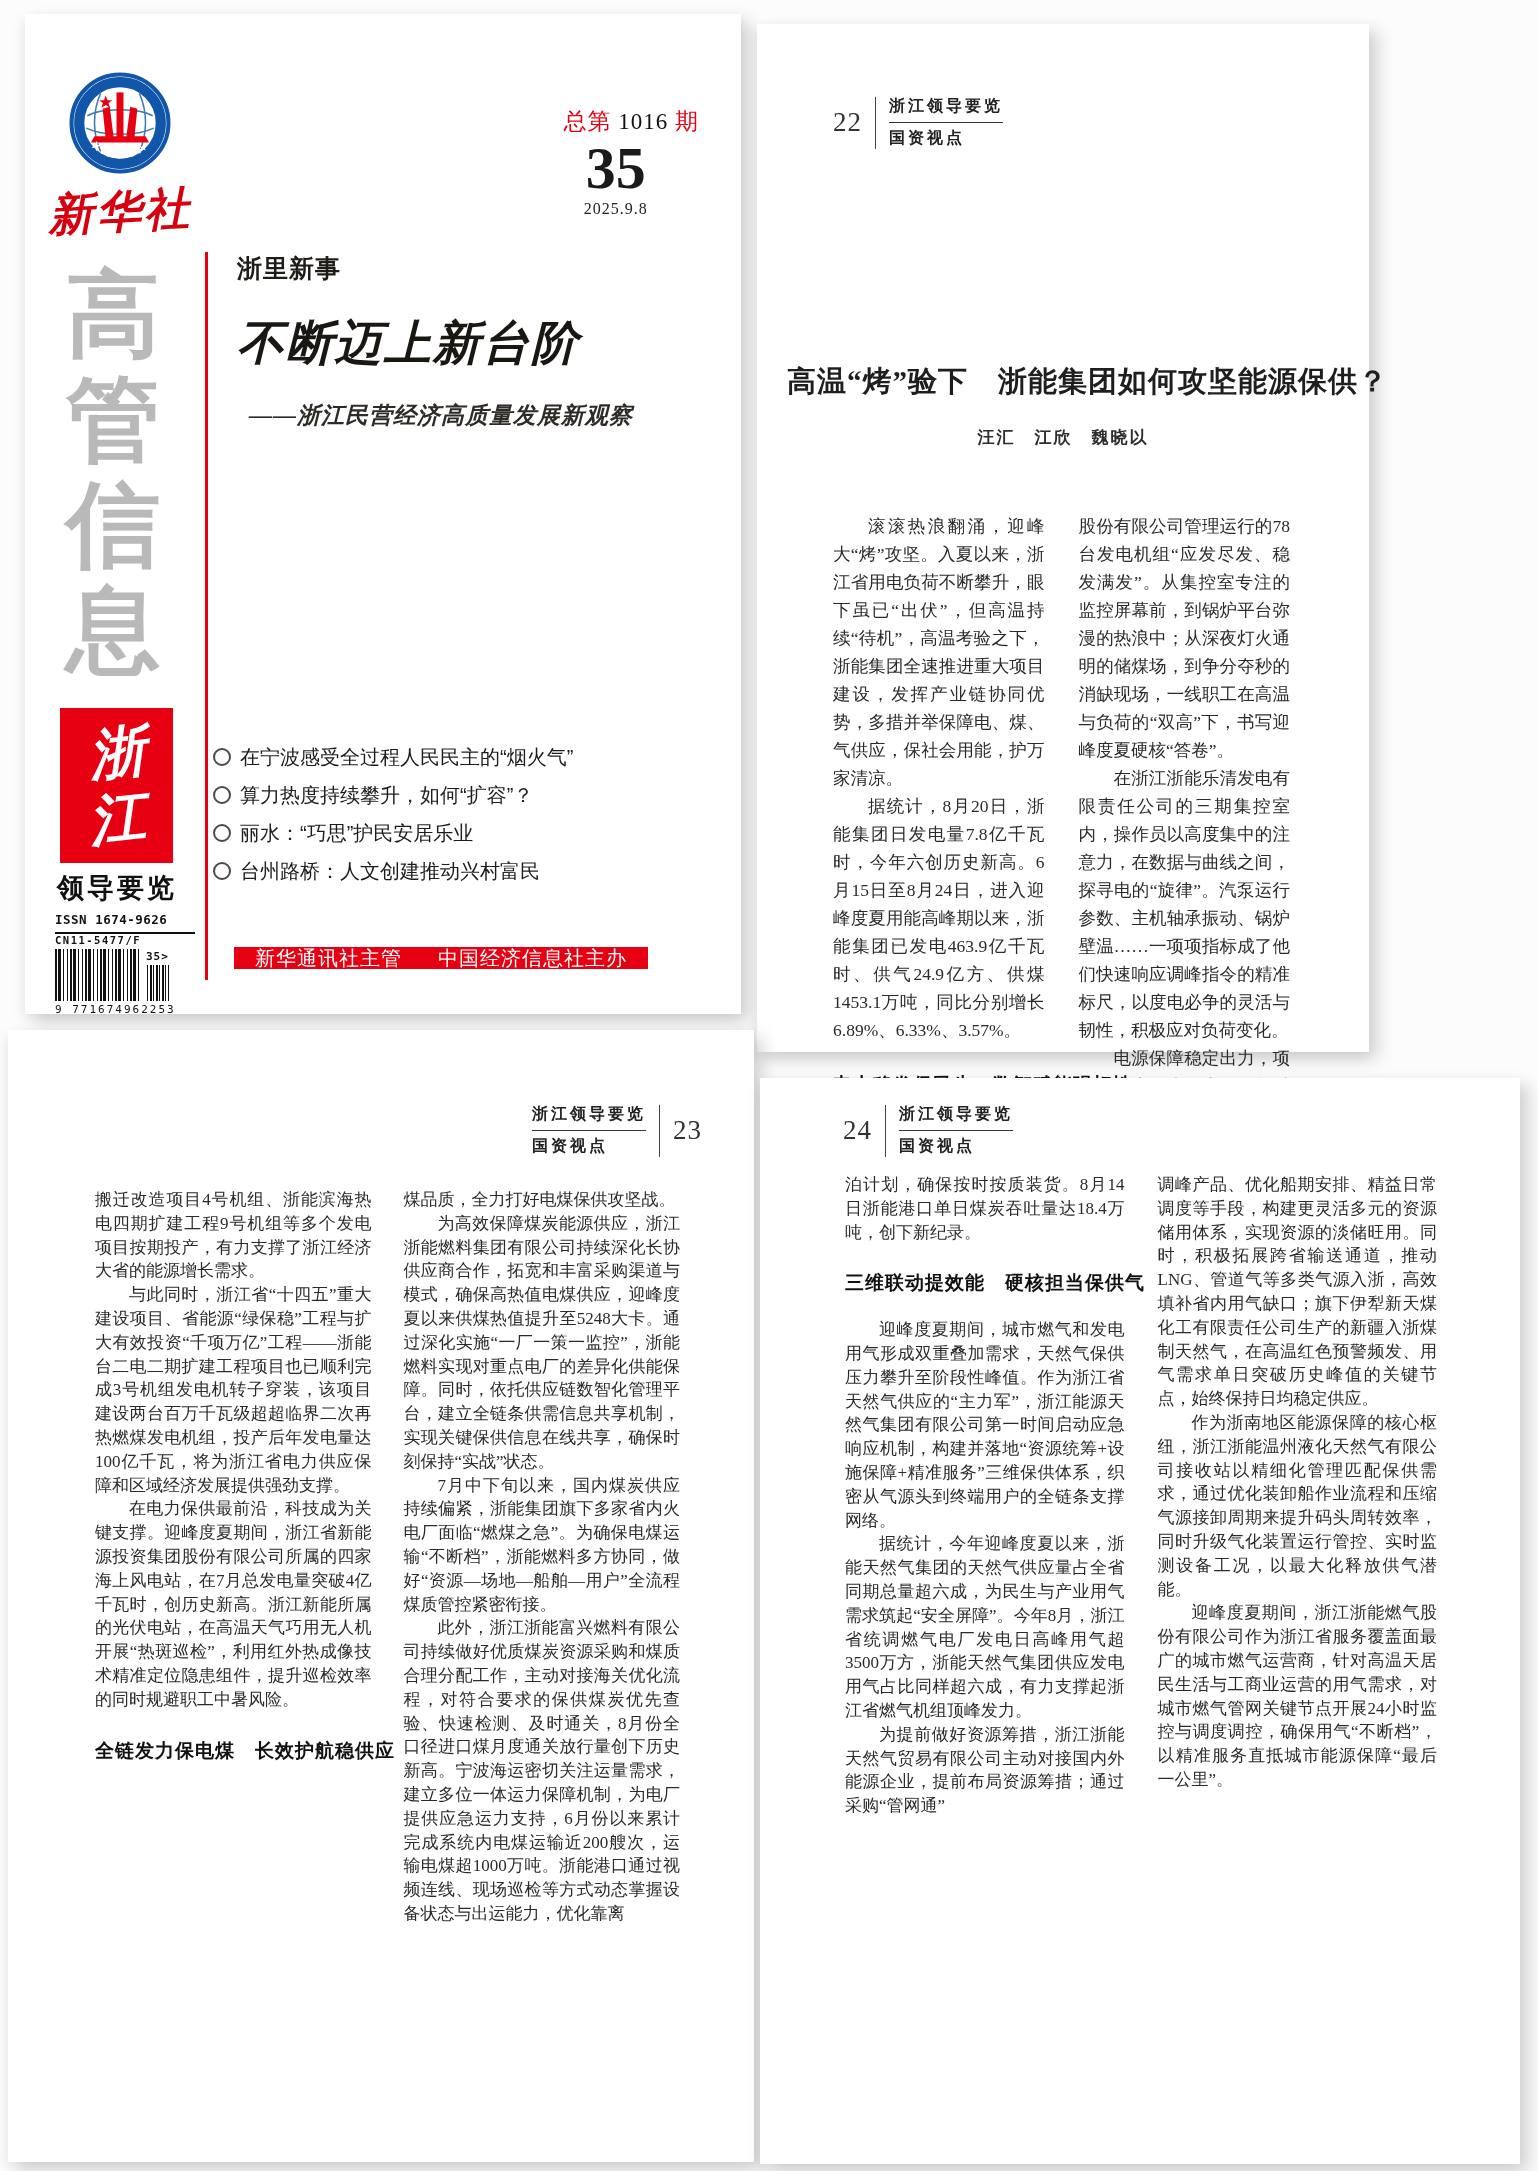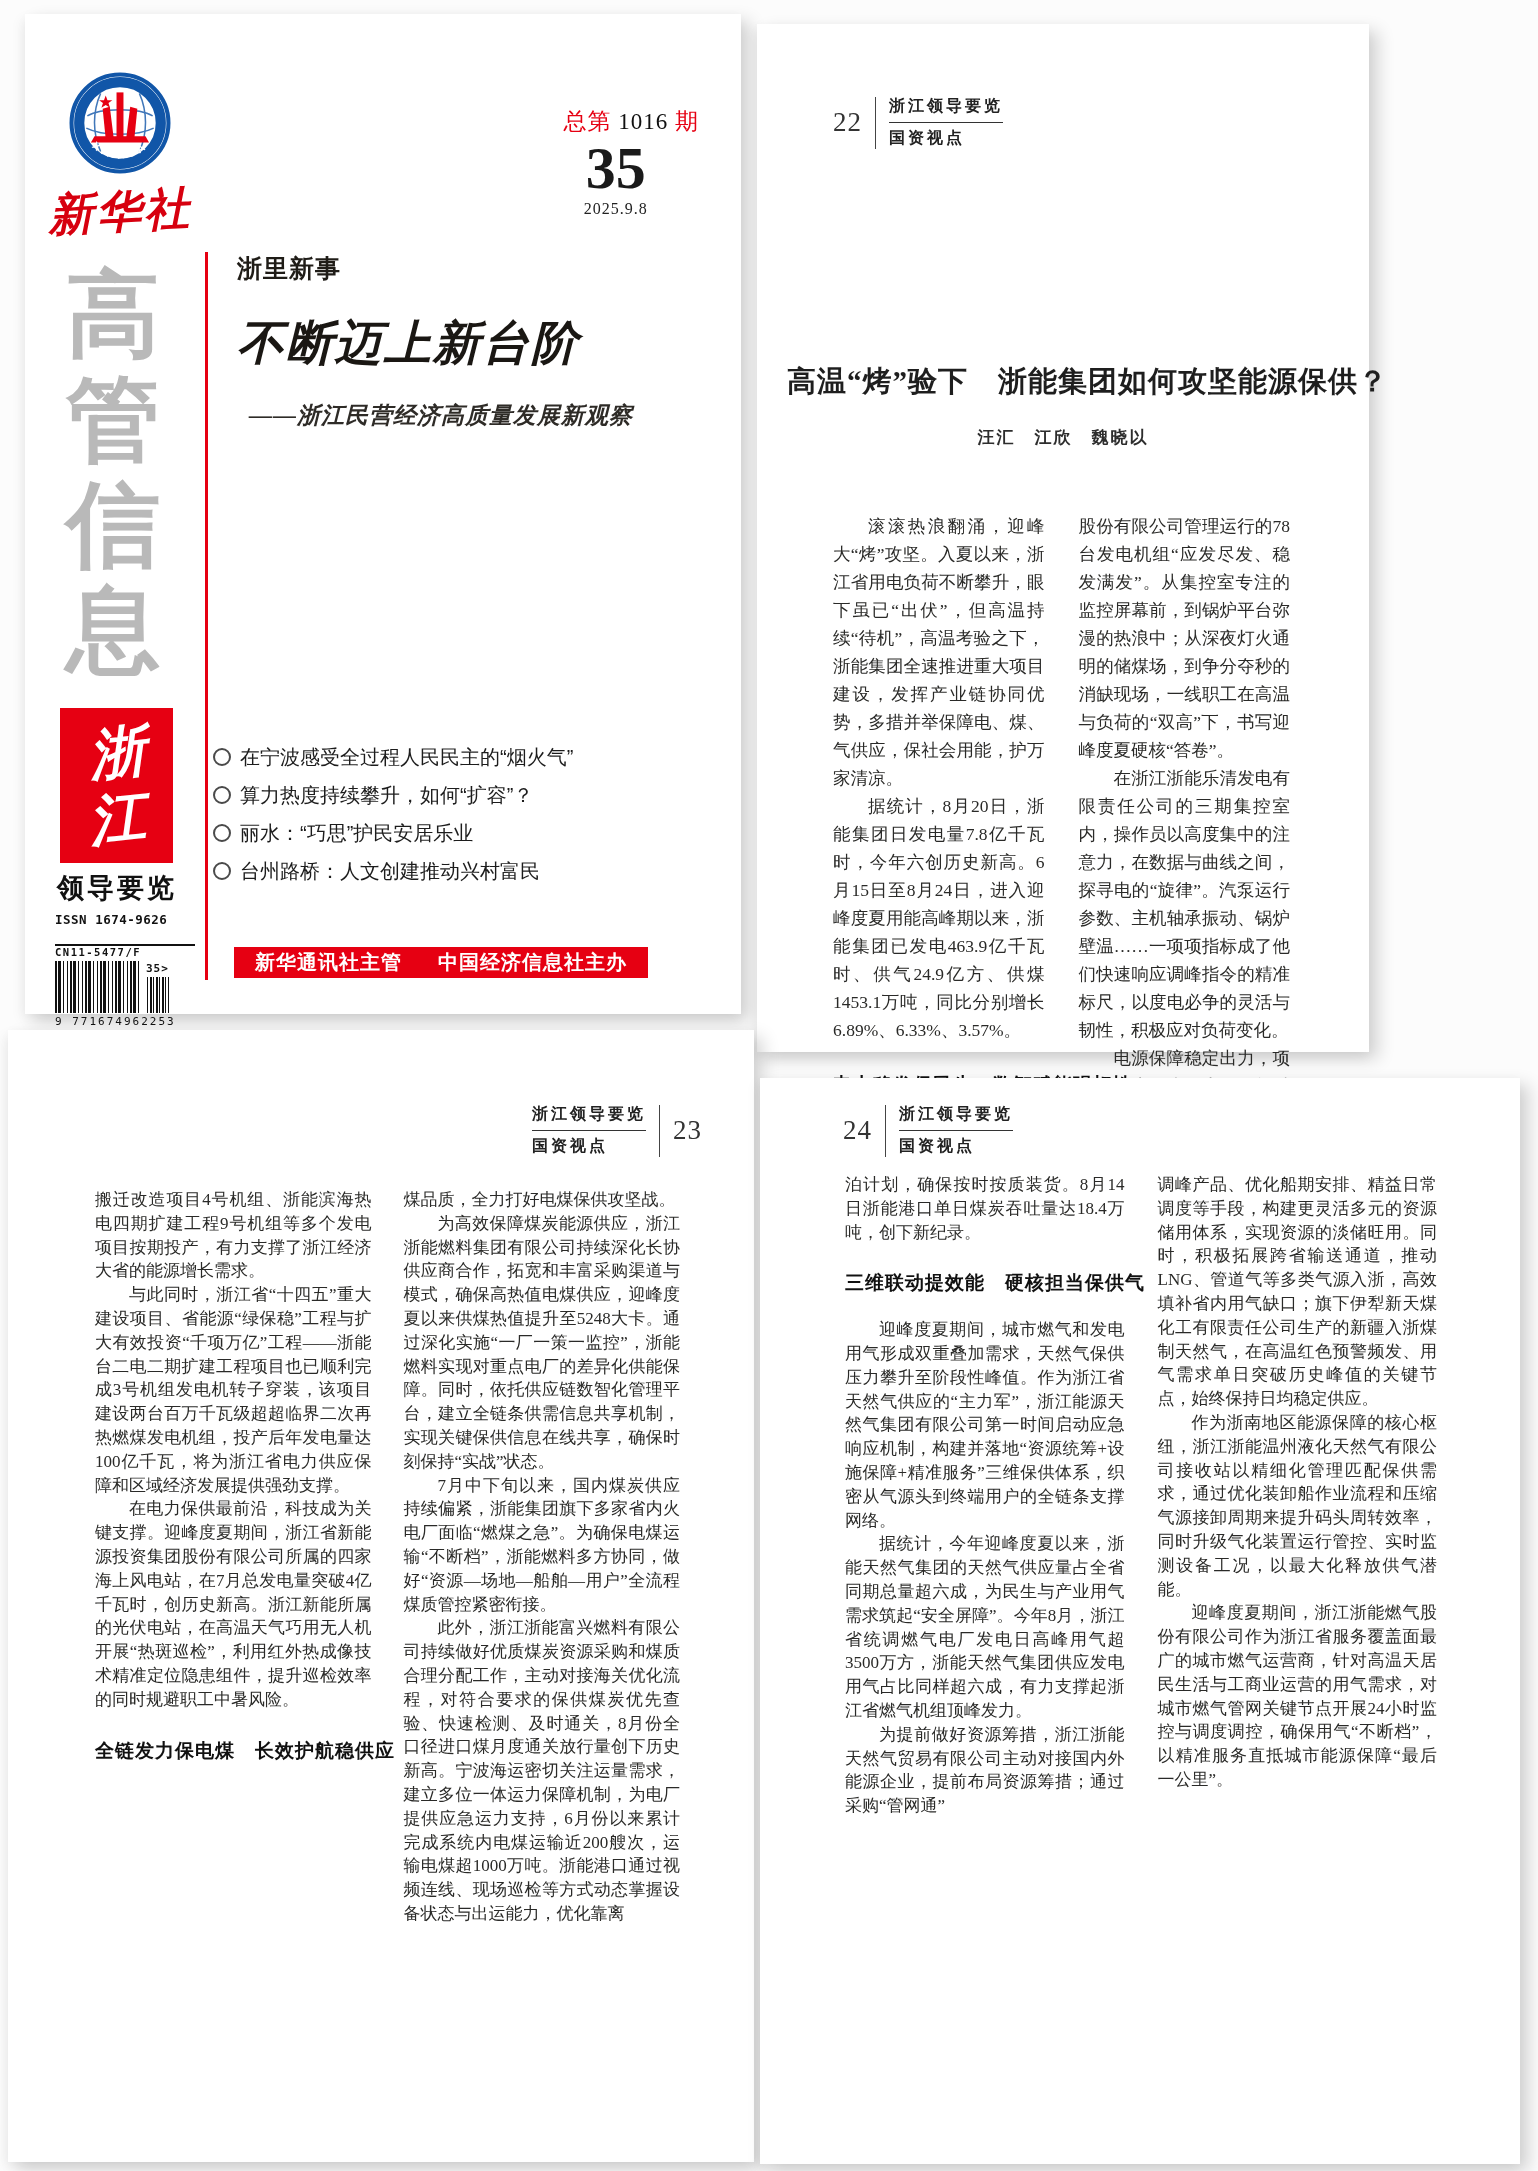--- a/index.html
+++ b/index.html
@@ -47,21 +47,21 @@
   }
   .province span{transform:rotate(-6deg);}
   .leader{
     position:absolute;left:18px;top:856px;width:148px;text-align:center;
     font-size:27px;font-weight:bold;letter-spacing:3px;color:#111;
   }
   .issn-block{
     position:absolute;left:30px;top:898px;width:140px;color:#111;
     font-family:"DejaVu Sans Mono",monospace;
   }
-  .issn{font-size:12.5px;font-weight:bold;border-bottom:2px solid #111;padding-bottom:17px;letter-spacing:.5px;}
+  .issn{font-size:12.5px;font-weight:bold;border-bottom:2px solid #111;padding-bottom:5px;letter-spacing:.5px;}
   .cn{font-size:10.5px;font-weight:bold;letter-spacing:1.5px;}
   .bc-area{display:flex;gap:5px;margin-top:3px;align-items:flex-end;}
   .bc-main{
     width:86px;height:52px;
     background:repeating-linear-gradient(90deg,#111 0 2px,#fff 2px 3px,#111 3px 6px,#fff 6px 8px,#111 8px 9px,#fff 9px 12px,#111 12px 13px,#fff 13px 15px);
   }
   .bc-side{display:flex;flex-direction:column;align-items:flex-end;}
   .bc-issue{font-size:11px;font-weight:bold;letter-spacing:1px;}
   .bc-small{
     width:22px;height:36px;margin-top:2px;
@@ -83,23 +83,23 @@
     position:absolute;left:224px;top:386px;
     font-style:italic;font-weight:bold;font-size:23px;color:#2e2b27;letter-spacing:1px;
   }
   .contents{
     position:absolute;left:188px;top:724px;margin:0;padding:0;list-style:none;
     font-family:"Liberation Sans","DejaVu Sans",sans-serif;
   }
   .contents li{display:flex;align-items:center;gap:9px;height:38px;font-size:20px;color:#1c1c1c;font-weight:500;}
   .dot{width:14px;height:14px;border:2px solid #4a4a4a;border-radius:50%;flex:none;}
   .footer-bar{
-    position:absolute;left:209px;top:933px;width:414px;height:31px;background:#e60012;
+    position:absolute;left:209px;top:933px;width:414px;height:22px;background:#e60012;
     color:#fff;font-family:"Liberation Sans","DejaVu Sans",sans-serif;
-    font-weight:bold;font-size:20px;letter-spacing:1px;
+    font-weight:normal;font-size:20px;letter-spacing:1px;
     display:flex;align-items:center;justify-content:center;gap:36px;white-space:nowrap;
   }
 
   
   .pg-header{position:absolute;display:flex;align-items:center;gap:13px;}
   .pg-num{font-size:27px;color:#333;letter-spacing:1px;}
   .pg-divider{width:1px;height:52px;background:#444;}
   .pg-titles{display:flex;flex-direction:column;font-family:"Liberation Sans","DejaVu Sans",sans-serif;}
   .pg-t1{font-weight:bold;font-size:16px;letter-spacing:3px;color:#222;border-bottom:1px solid #333;padding-bottom:5px;margin-bottom:5px;}
   .pg-t2{font-weight:bold;font-size:16px;letter-spacing:3px;color:#222;}

